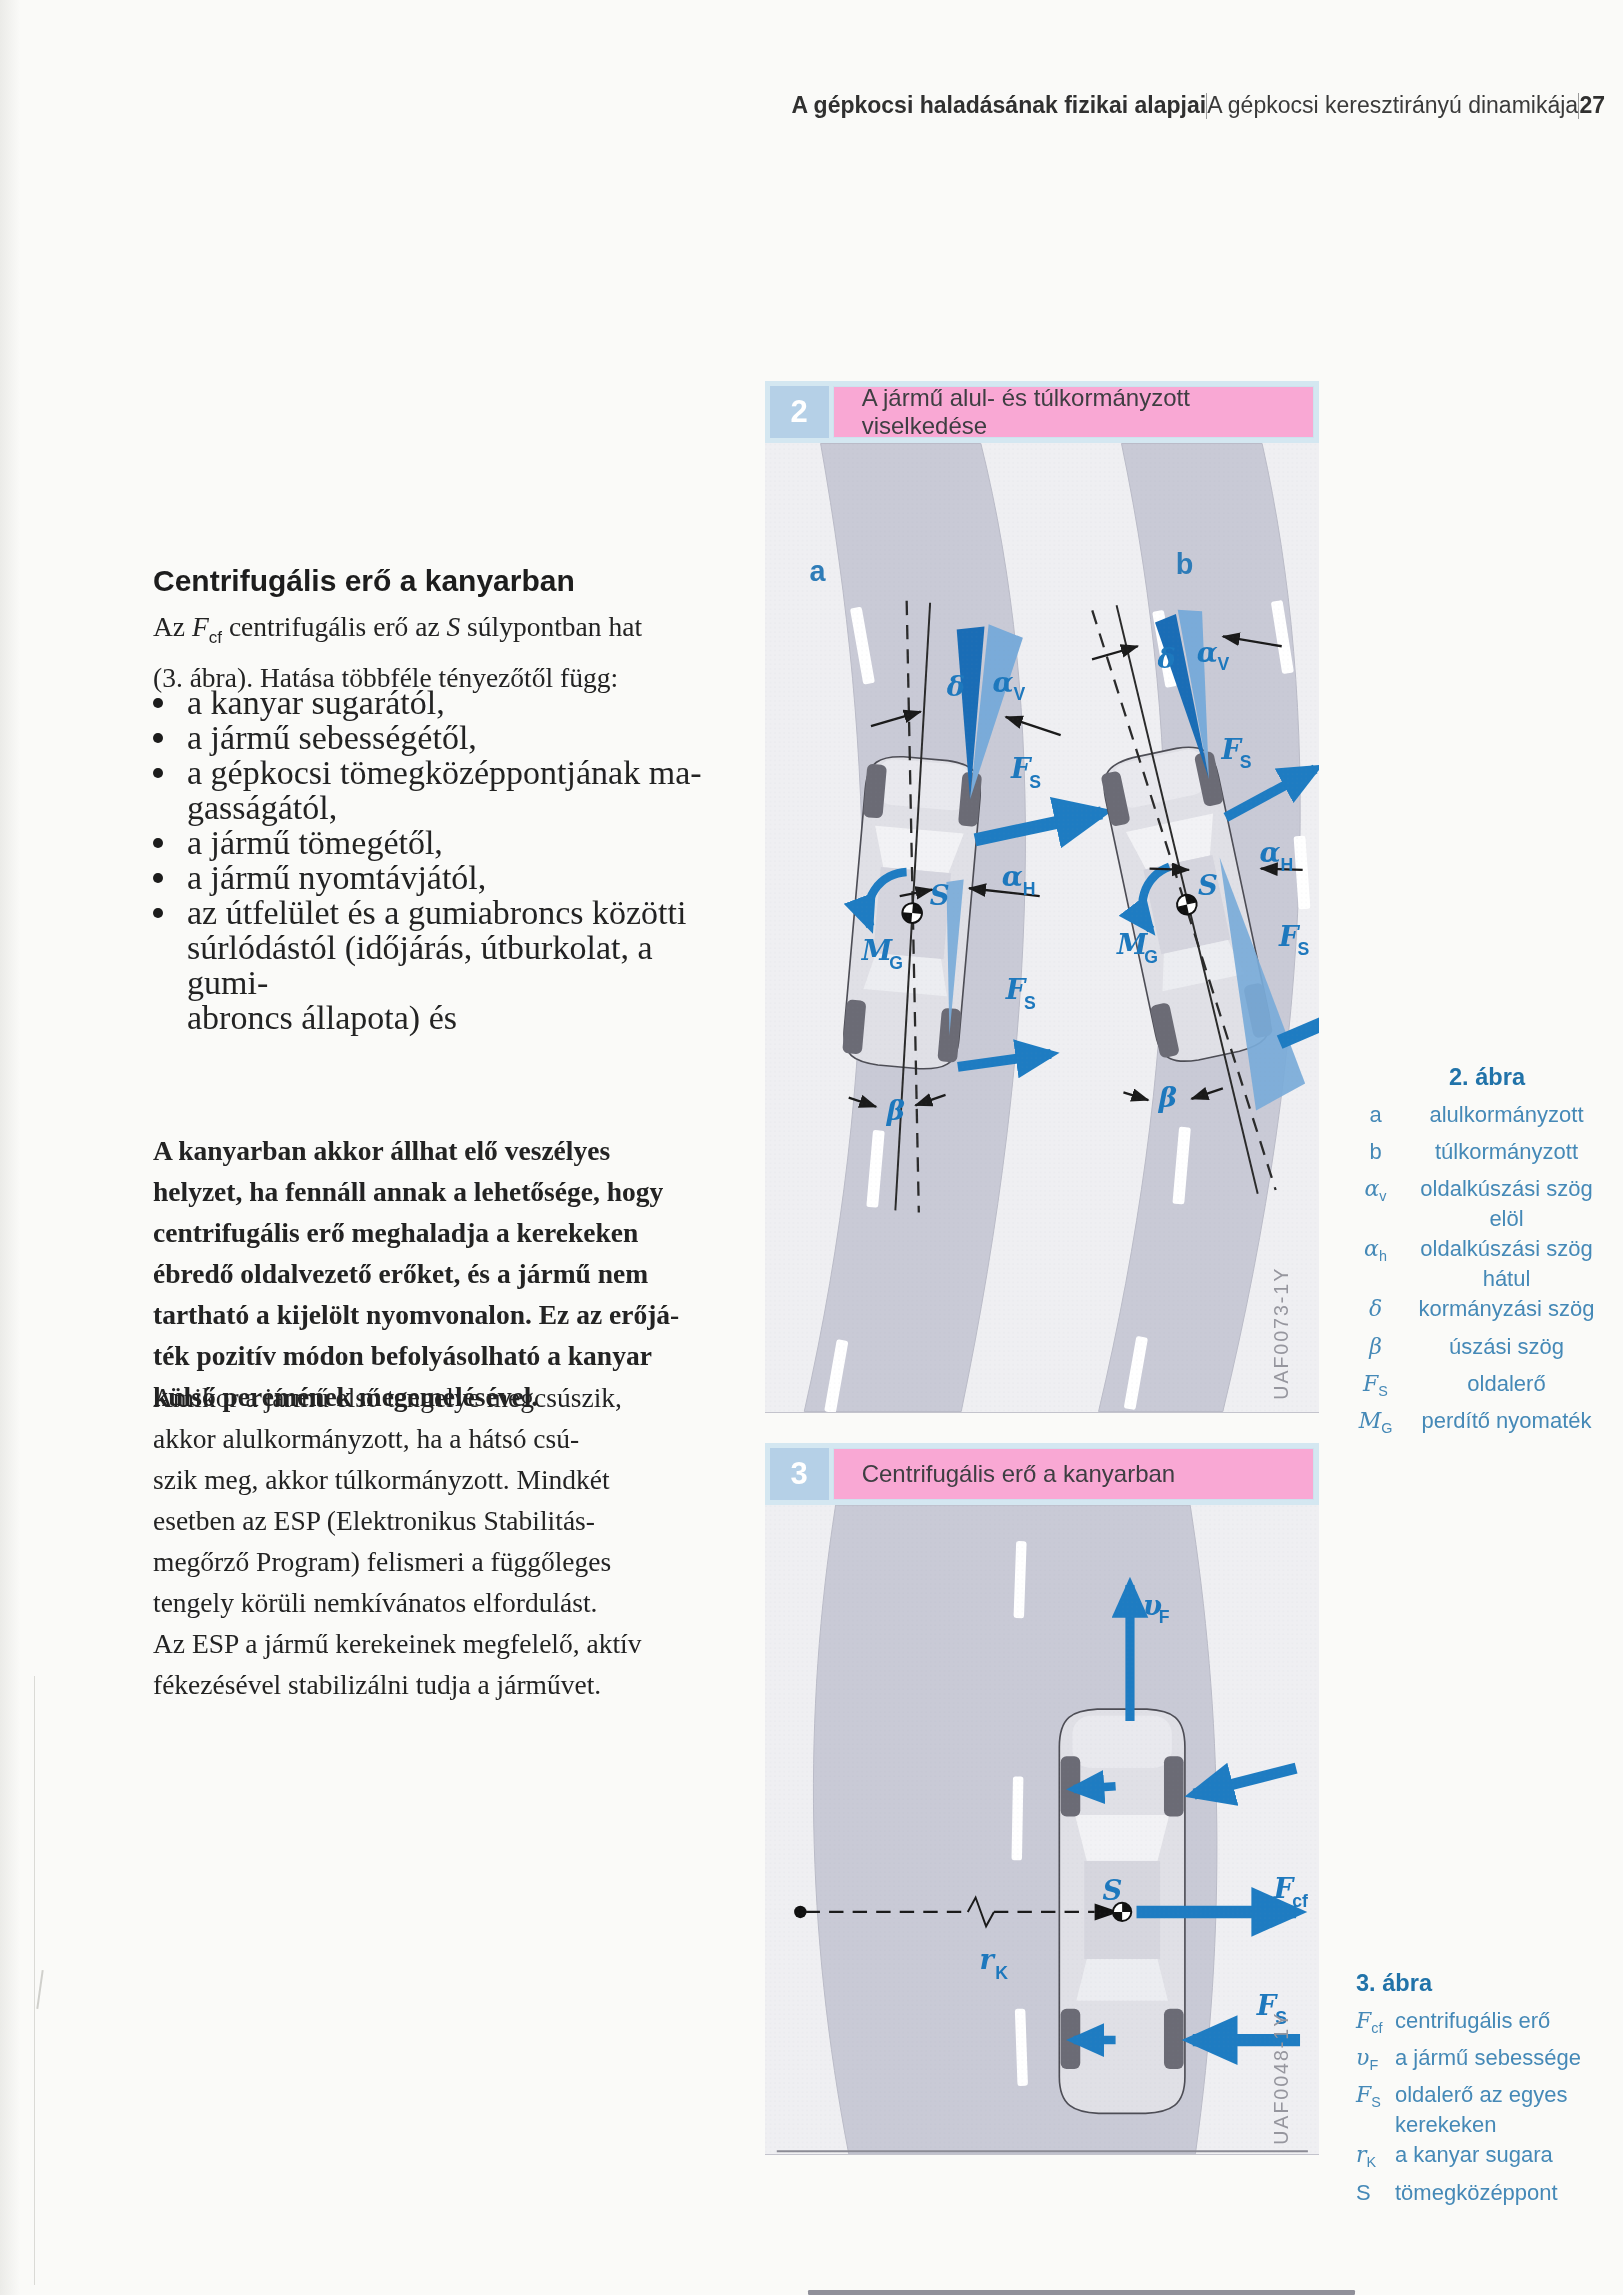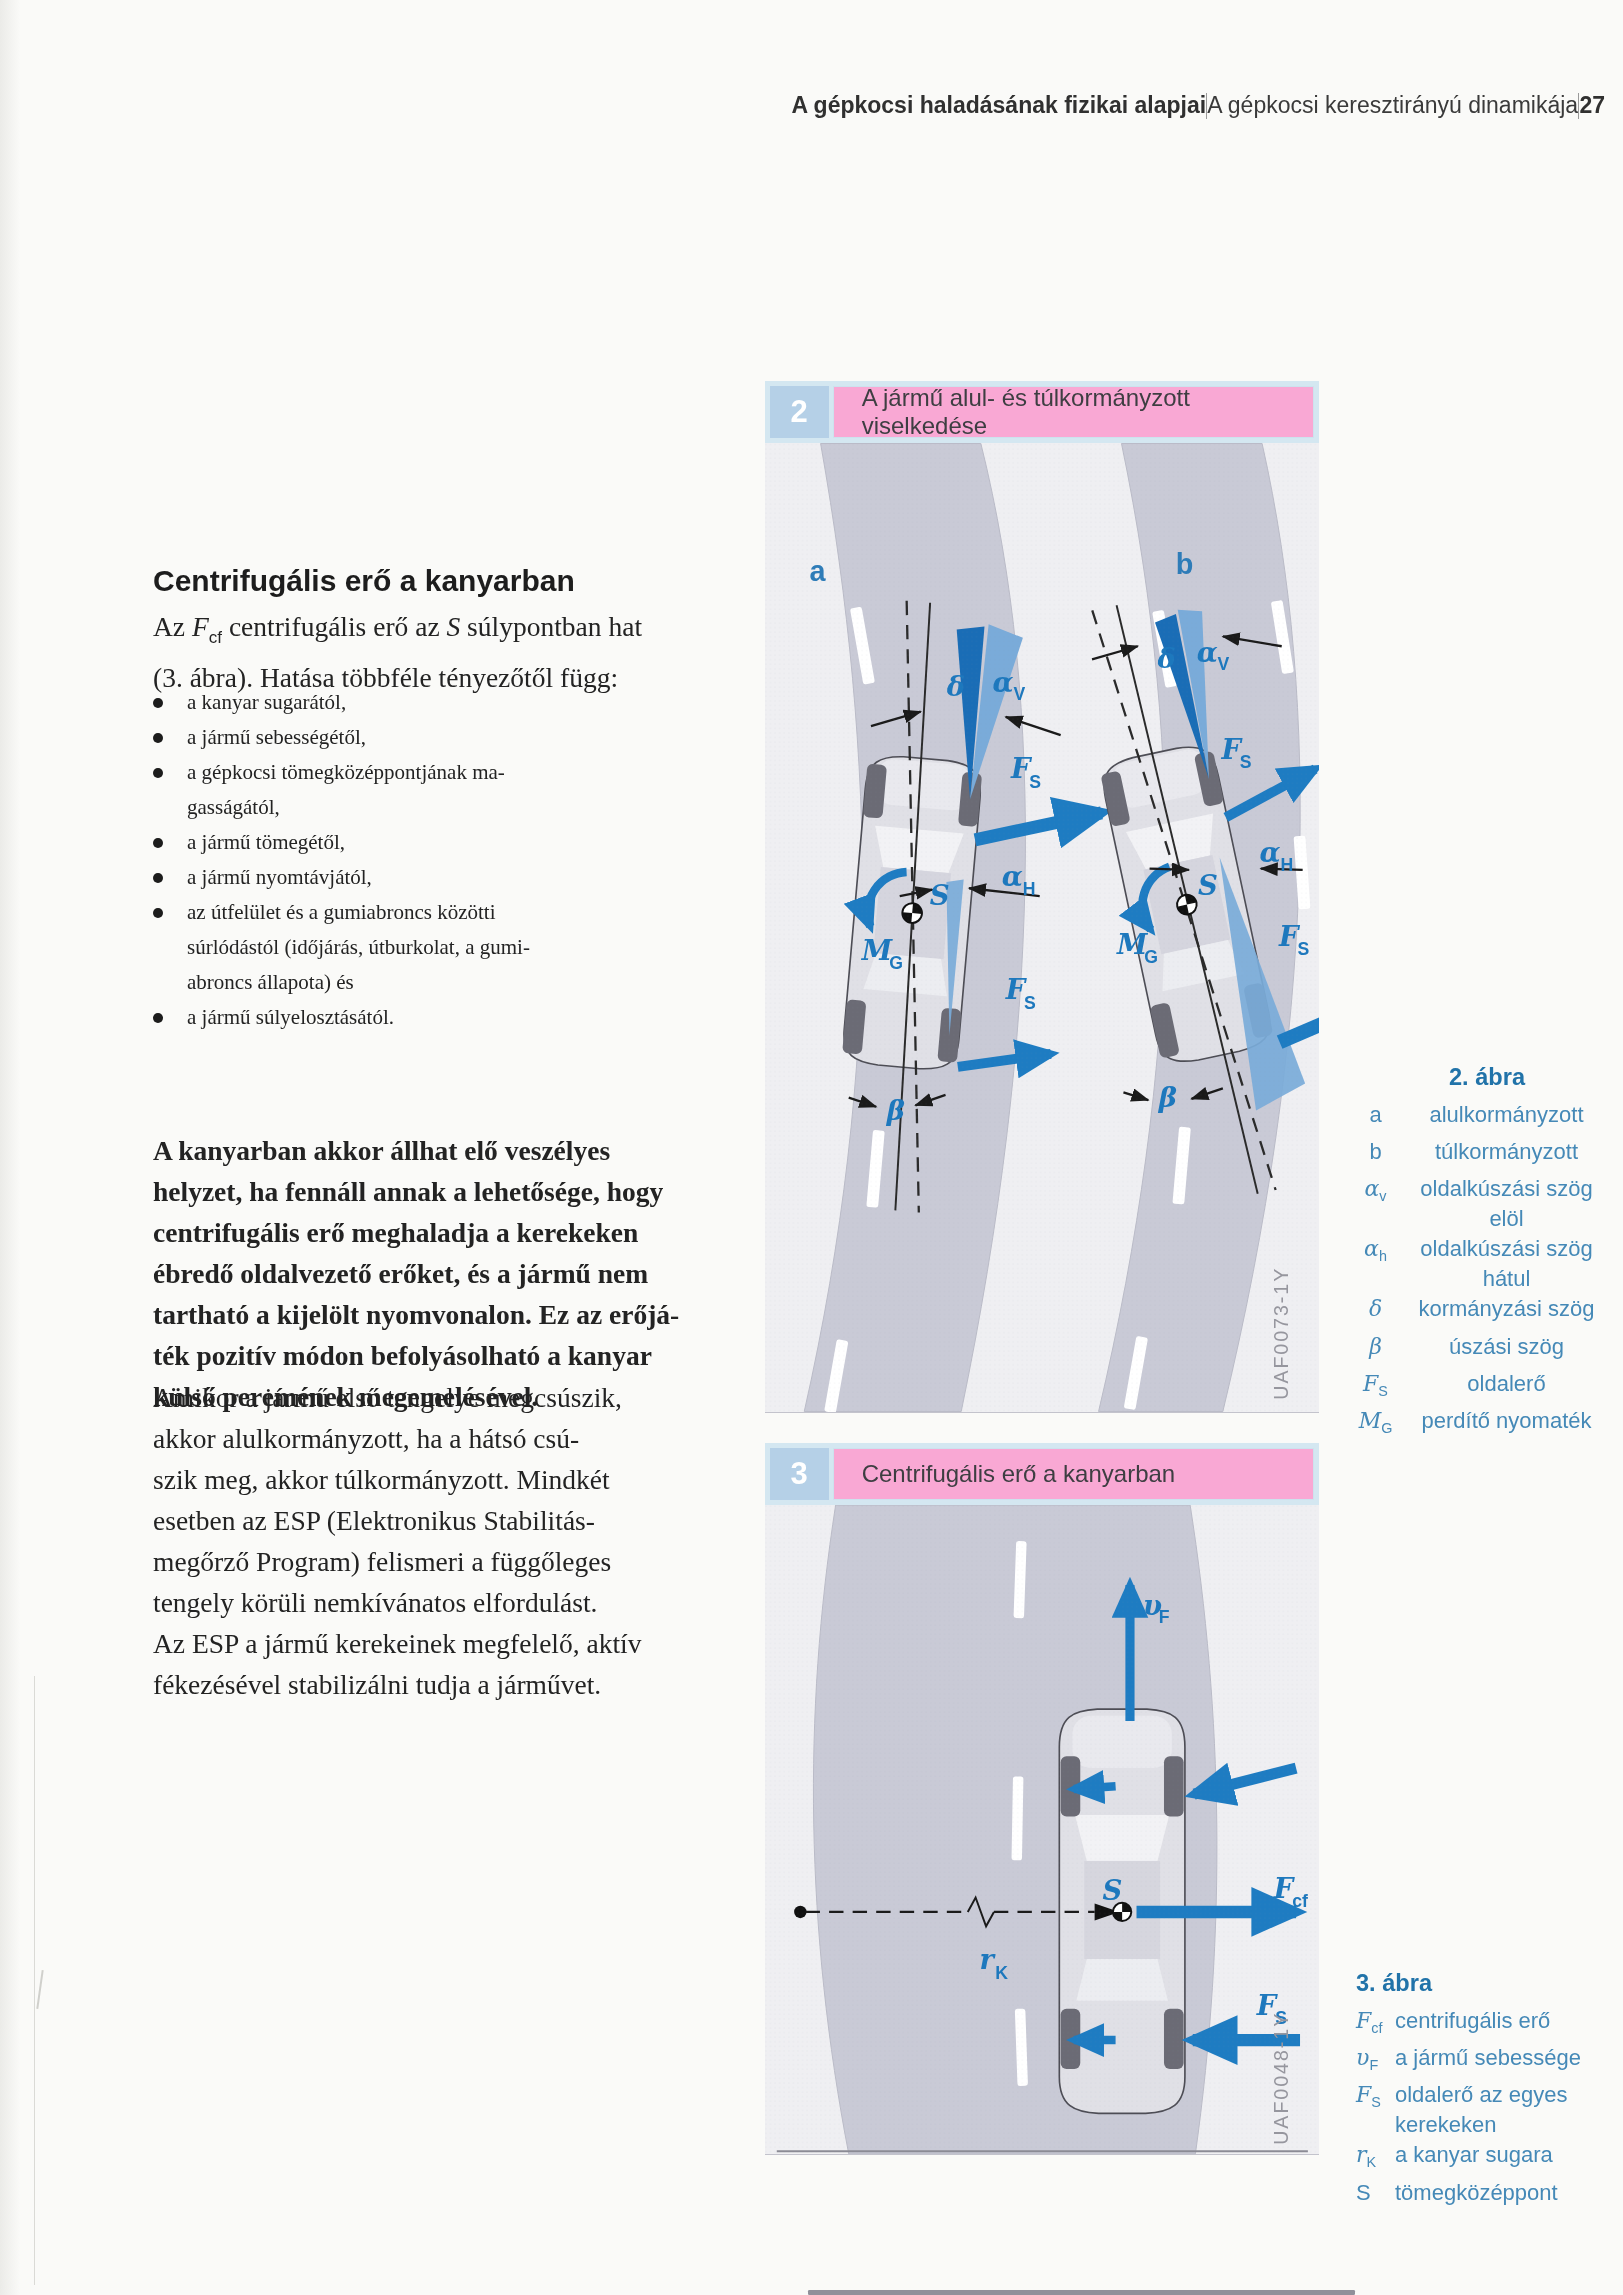--- a/index.html
+++ b/index.html
@@ -21,21 +21,21 @@
   
   .coltext{position:absolute;left:153px;width:579px;font-family:"Liberation Serif","DejaVu Serif",serif;
         font-size:27.5px;color:#232323;}
   .p1{top:378px;line-height:40px;}
   .heading{position:absolute;left:153px;top:564px;font-family:"Liberation Sans",sans-serif;
         font-weight:bold;font-size:30px;color:#1d1d1d;}
   .p2{top:607px;line-height:40px;}
   .sym-it{font-style:italic;}
   .sub-sm{font-family:"Liberation Sans",sans-serif;font-size:17px;}
   .bullets{position:absolute;left:153px;top:685px;width:579px;}
-  .brow{display:flex;line-height:35px;font-family:"Liberation Serif","DejaVu Serif",serif;font-size:21px;color:#232323;}
+  .brow{display:flex;line-height:35px;font-family:"Liberation Serif","DejaVu Serif",serif;font-size:34px;color:#232323;}
   .bdot{width:34px;flex:0 0 34px;}
   .bdot i{display:block;width:9.8px;height:9.8px;border-radius:50%;background:#1c1c1c;margin-top:13px;}
   .p3{top:1130px;line-height:41px;font-weight:bold;}
   .p4{top:1377px;line-height:41px;}
 
   
   .figure{position:absolute;left:765px;width:554px;}
   .fig2{top:381px;height:1031px;}
   .fig3{top:1443px;height:711px;}
   .fig-header{height:62px;box-sizing:border-box;background:#d4e7f1;padding:4.6px;display:flex;gap:4.6px;}
@@ -116,26 +116,20 @@
         <span class="bdot">
           <i></i>
         </span>
         <span>a jármű nyomtávjától,</span>
       </div>
     <div class="brow">
         <span class="bdot">
           <i></i>
         </span>
         <span>az útfelület és a gumiabroncs közötti<br>súrlódástól (időjárás, útburkolat, a gumi-<br>abroncs állapota) és</span>
-      </div>
-    <div class="brow">
-        <span class="bdot">
-          <i></i>
-        </span>
-        <span>a jármű súlyelosztásától.</span>
       </div>
   </div>
 
   <div class="coltext p3">A kanyarban akkor állhat elő veszélyes<br>helyzet, ha fennáll annak a lehetősége, hogy<br>centrifugális erő meghaladja a kerekeken<br>ébredő oldalvezető erőket, és a jármű nem<br>tartható a kijelölt nyomvonalon. Ez az erőjá-<br>ték pozitív módon befolyásolható a kanyar<br>külső peremének megemelésével.</div>
   <div class="coltext p4">Amikor a jármű első tengelye megcsúszik,<br>akkor alulkormányzott, ha a hátsó csú-<br>szik meg, akkor túlkormányzott. Mindkét<br>esetben az ESP (Elektronikus Stabilitás-<br>megőrző Program) felismeri a függőleges<br>tengely körüli nemkívánatos elfordulást.<br>Az ESP a jármű kerekeinek megfelelő, aktív<br>fékezésével stabilizálni tudja a járművet.</div>
 
   <div class="figure fig2">
     <div class="fig-header">
       <div class="fig-num">2</div>
       <div class="fig-titlebar">A jármű alul- és túlkormányzott viselkedése</div>

